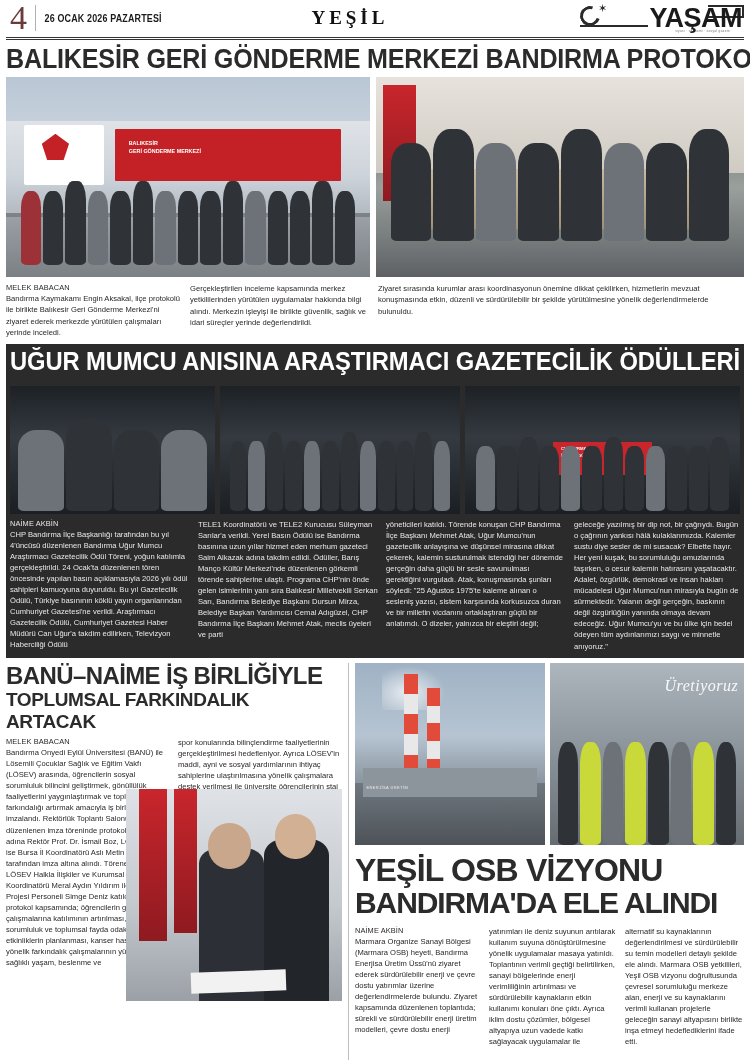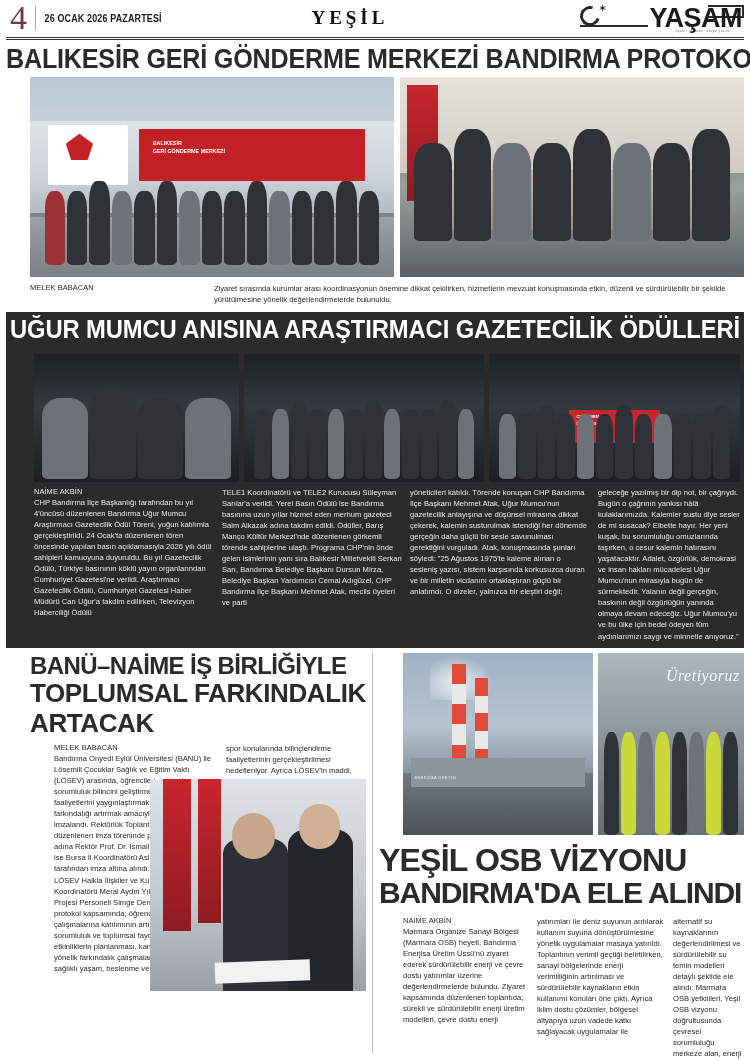--- a/index.html
+++ b/index.html
@@ -262,21 +262,21 @@
   }
   .body-text {
     font-size: 7.6px;
     line-height: 1.46;
     text-align: left;
     hyphens: none;
   }
   .onwhite { color: #231f20; }
   .ondark { color: #e8e8e8; }
 
-  .cols { display: flex; margin-left: 24px; }
+  .cols { display: flex; }
 
   
   .dark-block {
     background: #2b2b2b;
     padding: 5px 4px 6px 4px;
   }
 
   .divider-v { width: 1px; background: #bdbdbd; }
 </style>
 </head>
@@ -339,20 +339,25 @@
           <div class="person light"></div>
         <div class="person"></div>
           <div class="person tall"></div>
       </div>
     </div>
   </div>
 
   <div class="cols" style="gap:8px; margin-top:6px;">
     <div style="width:176px;">
       <div class="byline onwhite">MELEK BABACAN</div>
+      <div class="body-text onwhite">Bandırma Kaymakamı Engin Aksakal, ilçe protokolü ile birlikte Balıkesir Geri Gönderme Merkezi'ni ziyaret ederek merkezde yürütülen çalışmaları yerinde inceledi.</div>
+    </div>
+    <div style="width:180px;">
+      <div class="body-text onwhite">Gerçekleştirilen inceleme kapsamında merkez yetkililerinden yürütülen uygulamalar hakkında bilgi alındı.
+Merkezin işleyişi ile birlikte güvenlik, sağlık ve idari süreçler yerinde değerlendirildi.</div>
     </div>
     <div style="flex:1;">
       <div class="body-text onwhite">Ziyaret sırasında kurumlar arası koordinasyonun önemine dikkat çekilirken, hizmetlerin mevzuat konuşmasında etkin, düzenli ve sürdürülebilir bir şekilde yürütülmesine yönelik değerlendirmelerde bulunuldu.</div>
     </div>
   </div>
 
   <div class="headline-band" style="margin-top:6px;">
     <span>UĞUR MUMCU ANISINA ARAŞTIRMACI GAZETECİLİK ÖDÜLLERİ TÖRENLE VERİLDİ</span>
   </div>
 
@@ -421,21 +426,21 @@
       <div style="flex:1;">
         <div class="body-text ondark">geleceğe yazılmış bir dip not, bir çağrıydı. Bugün o çağrının yankısı hâlâ kulaklarımızda. Kalemler sustu diye sesler de mi susacak? Elbette hayır. Her yeni kuşak, bu sorumluluğu omuzlarında taşırken, o cesur kalemin hatırasını yaşatacaktır. Adalet, özgürlük, demokrasi ve insan hakları mücadelesi Uğur Mumcu'nun mirasıyla bugün de sürmektedir. Yalanın değil gerçeğin, baskının değil özgürlüğün yanında olmaya devam edeceğiz. Uğur Mumcu'yu ve bu ülke için bedel ödeyen tüm aydınlarımızı saygı ve minnetle anıyoruz."</div>
       </div>
     </div>
   </div>
 
   <div class="cols" style="margin-top:5px;gap:6px;height:400px;">
 
     <div style="width:336px;position:relative;">
       <div style="font-family:'Liberation Sans',sans-serif;font-size:24px;font-weight:bold;letter-spacing:-0.6px;line-height:1.12;color:#2b2b2b;">BANÜ–NAİME İŞ BİRLİĞİYLE</div>
-      <div style="font-family:'Liberation Sans',sans-serif;font-size:26px;font-weight:bold;letter-spacing:-0.4px;line-height:1.12;color:#2b2b2b;margin-bottom:5px;">TOPLUMSAL FARKINDALIK ARTACAK</div>
+      <div style="font-family:'Liberation Sans',sans-serif;font-size:19px;font-weight:bold;letter-spacing:-0.4px;line-height:1.12;color:#2b2b2b;margin-bottom:5px;">TOPLUMSAL FARKINDALIK ARTACAK</div>
 
       <div class="cols" style="gap:8px;">
         <div style="width:164px;">
           <div class="byline onwhite">MELEK BABACAN</div>
           <div class="body-text onwhite">Bandırma Onyedi Eylül Üniversitesi (BANÜ) ile Lösemili Çocuklar Sağlık ve Eğitim Vakfı (LÖSEV) arasında, öğrencilerin sosyal sorumluluk bilincini geliştirmek, gönüllülük faaliyetlerini yaygınlaştırmak ve toplumsal farkındalığı artırmak amacıyla iş birliği protokolü imzalandı.
 Rektörlük Toplantı Salonu'nda düzenlenen imza töreninde protokol, BANÜ adına Rektör Prof. Dr. İsmail Boz, LÖSEV adına ise Bursa İl Koordinatörü Aslı Metin Sakarya tarafından imza altına alındı. Törene ayrıca LÖSEV Halkla İlişkiler ve Kurumsal İletişim Koordinatörü Meral Aydın Yıldırım ile Fayda Projesi Personeli Simge Deniz katıldı.
 İmzalanan protokol kapsamında; öğrencilerin gönüllülük çalışmalarına katılımının artırılması, sosyal sorumluluk ve toplumsal fayda odaklı etkinliklerin planlanması, kanser hastalığına yönelik farkındalık çalışmalarının yürütülmesi ile sağlıklı yaşam, beslenme ve</div>
         </div>
         <div style="flex:1;">
           <div class="body-text onwhite">spor konularında bilinçlendirme faaliyetlerinin gerçekleştirilmesi hedefleniyor.

